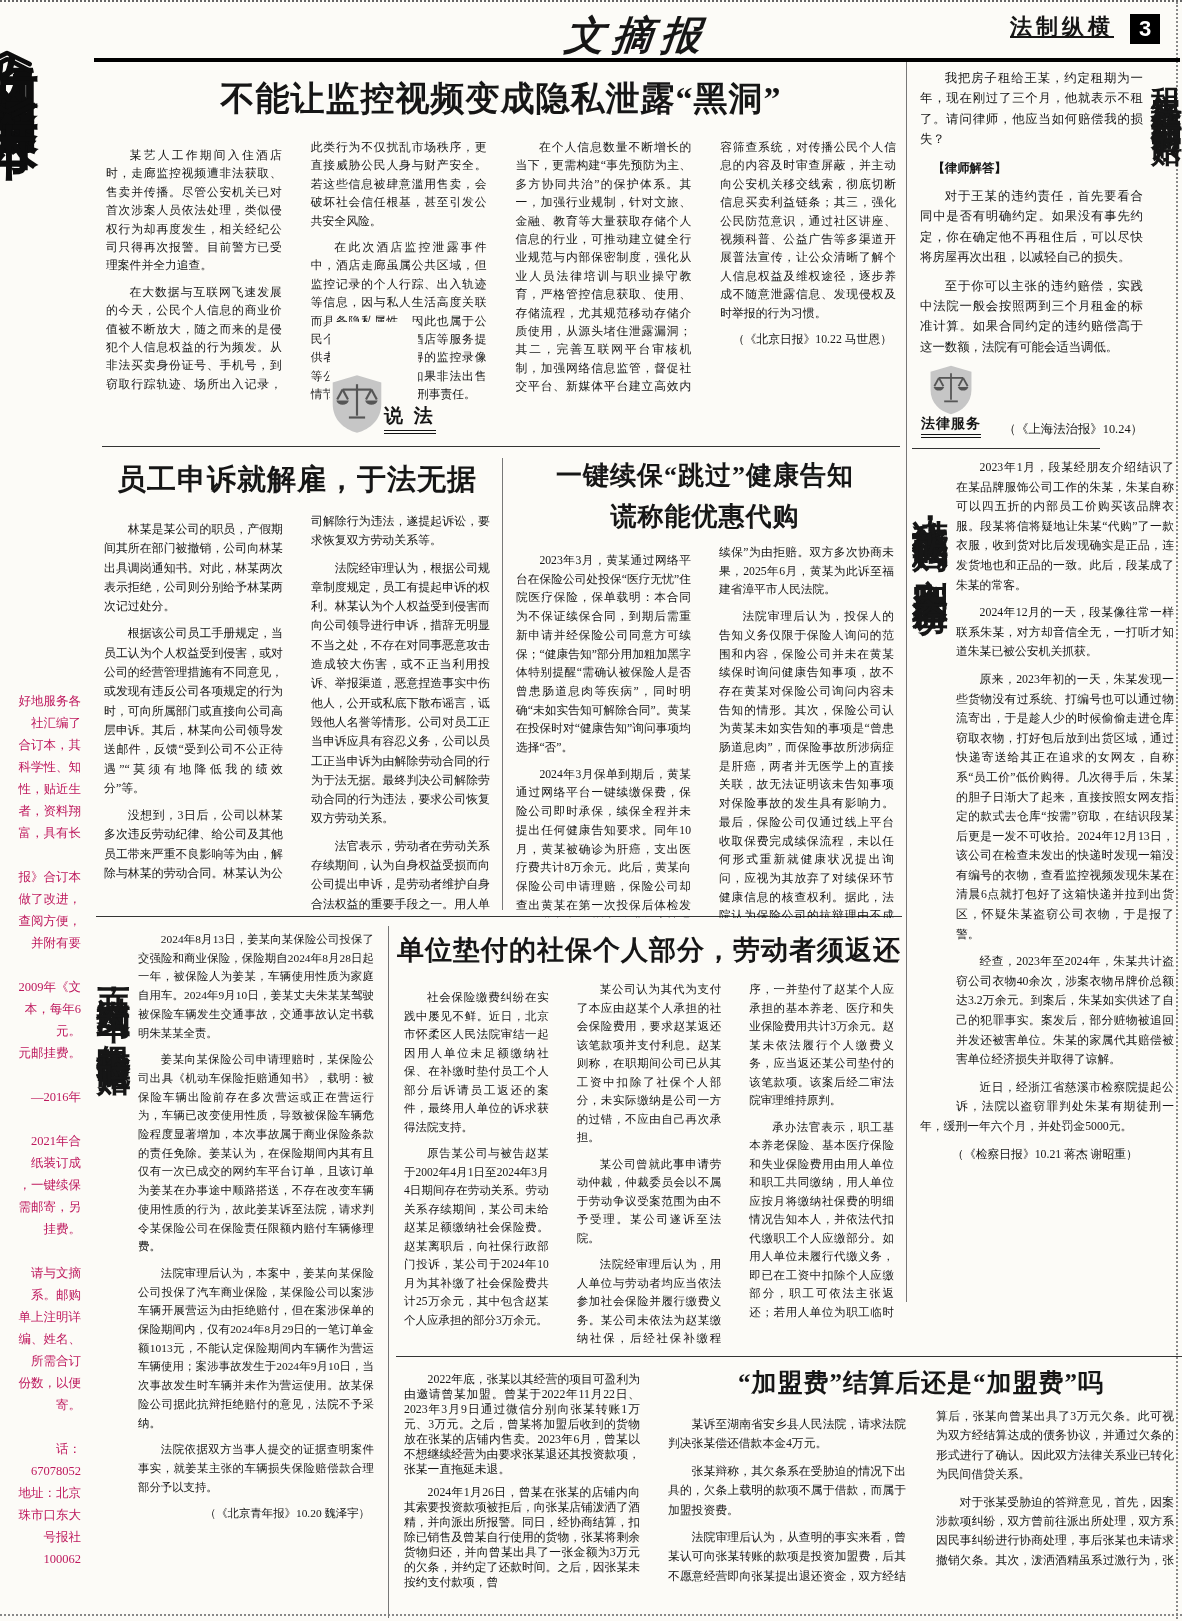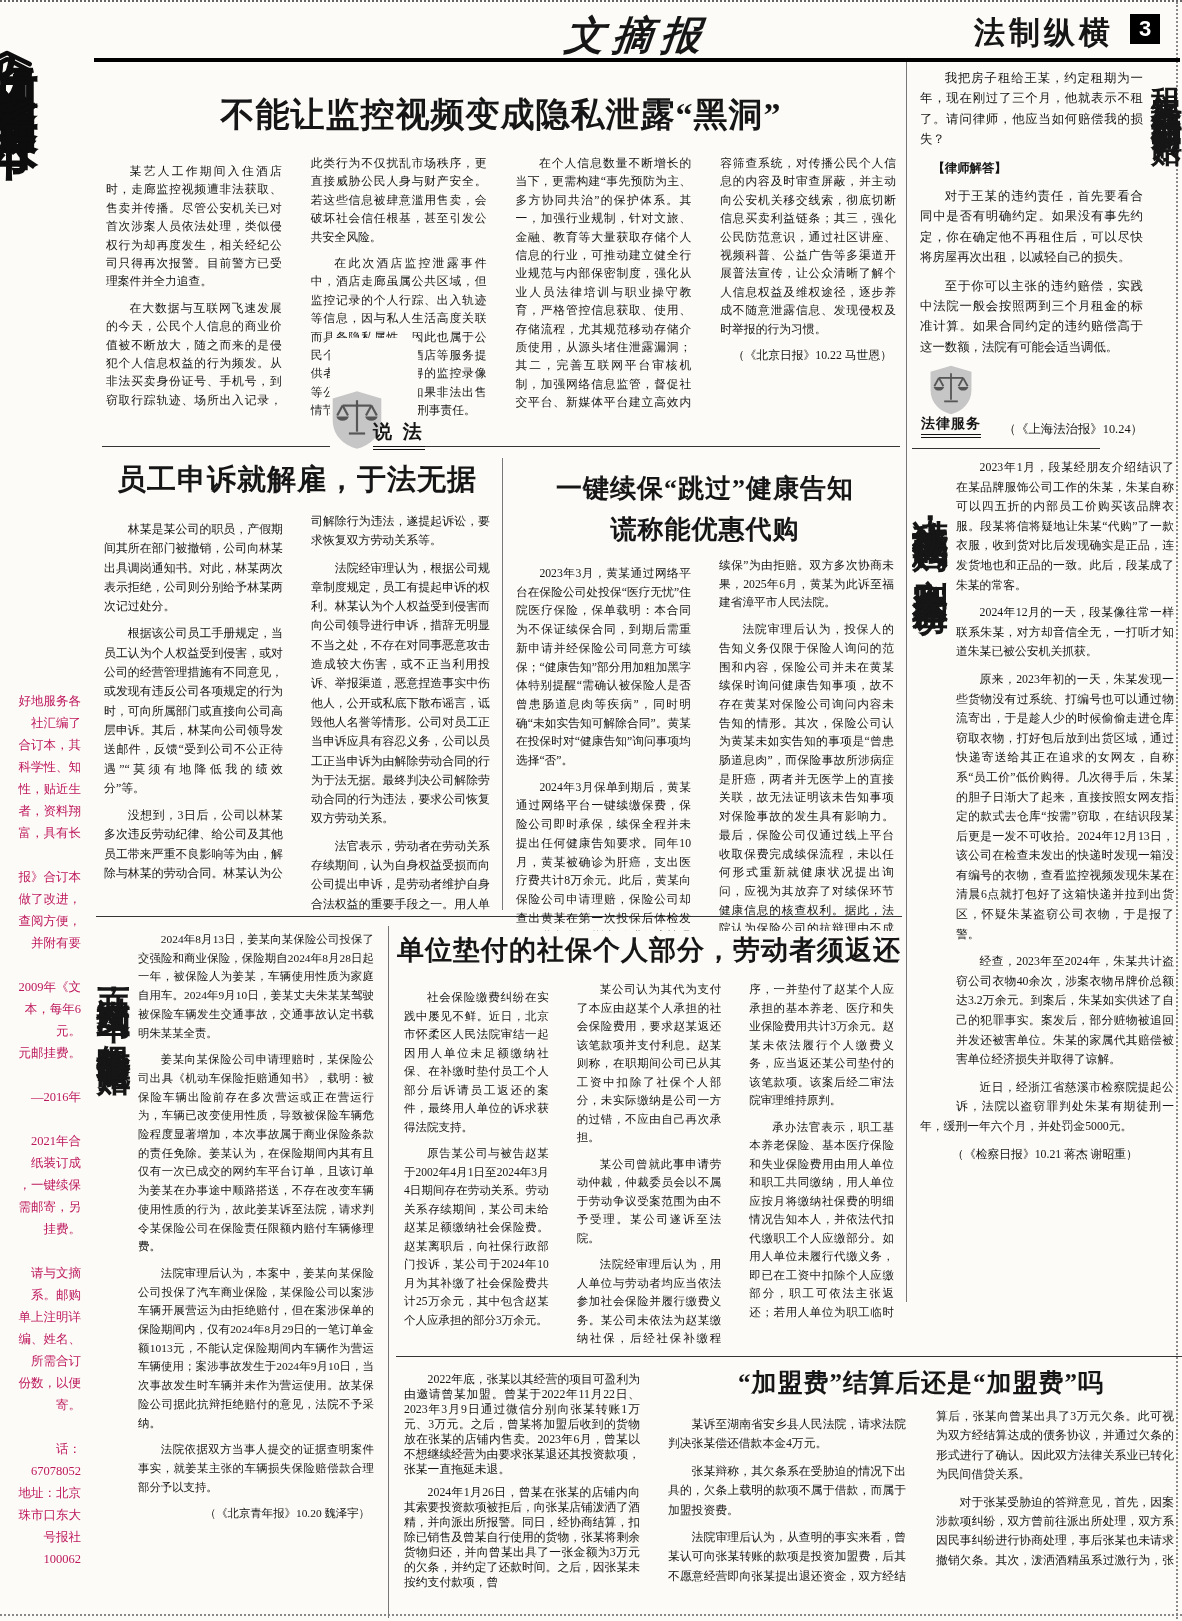--- a/index.html
+++ b/index.html
@@ -18,46 +18,46 @@
            padding-right:3px;white-space:nowrap;overflow:hidden;color:#be185d;}
 
   
   .header{position:absolute;left:94px;top:4px;width:1086px;height:52px;border-bottom:4px solid #000;}
   .date-wrap{position:absolute;left:10px;top:2px;width:260px;}
   .date{font-size:17px;font-weight:bold;border-bottom:2px solid #000;padding:0 6px 1px 6px;
         letter-spacing:1px;display:block;}
   .editor{font-size:10.5px;padding:2px 0 0 2px;letter-spacing:.5px;}
   .masthead{position:absolute;left:0;right:0;top:2px;text-align:center;font-size:40px;font-weight:900;
             font-style:italic;letter-spacing:8px;transform:skewX(-6deg);}
-  .section-title{position:absolute;right:66px;top:6px;font-size:31px;font-weight:900;letter-spacing:4px;}
+  .section-title{position:absolute;right:66px;top:6px;font-size:22px;font-weight:900;letter-spacing:4px;text-decoration:underline;}
   .page-num{position:absolute;right:20px;top:8px;width:30px;height:30px;background:#000;color:#fff;
             font-size:22px;font-weight:900;text-align:center;line-height:30px;
             font-family:"Liberation Sans","DejaVu Sans",sans-serif;}
 
   
   .main{position:absolute;left:94px;top:58px;width:1088px;height:1560px;}
   .vr{position:absolute;border-left:1px solid #777;width:0;}
   .hrule{position:absolute;border-top:1.5px solid #333;height:0;}
 
   .art{position:absolute;overflow:hidden;}
   .a-title{font-weight:900;text-align:center;margin:0;letter-spacing:1px;}
   .para{margin:8px;text-indent:2em;text-align:justify;}
   .src{text-align:right;text-indent:0;padding-right:4px;}
   .flow{display:contents;}
 
   
-  .art1{left:4px;top:16px;width:806px;height:382px;}
+  .art1{left:4px;top:0;width:806px;height:382px;}
   .art1 .a-title{font-size:34px;margin-top:16px;}
   .art1-body{margin-top:16px;height:296px;column-count:4;column-gap:13px;
              font-size:11.8px;line-height:18.4px;overflow:hidden;position:relative;}
   .badge-overlay{position:absolute;left:232px;top:262px;width:88px;height:112px;background:#fcfbf7;
                  display:flex;align-items:flex-end;}
 
   
-  .badge-row{display:flex;align-items:flex-end;gap:3px;}
+  .badge-row{display:flex;align-items:flex-end;gap:14px;}
   .badge-col{display:flex;flex-direction:column;align-items:center;width:78px;}
   .badge-label{font-weight:900;font-size:19px;letter-spacing:3px;border-bottom:4px double #111;
                padding-bottom:1px;white-space:nowrap;}
   .badge-row .badge-label{margin-left:-14px;}
 
   
   .art2{left:818px;top:0;width:270px;height:384px;}
   .a2-vtitle{float:right;writing-mode:vertical-rl;text-orientation:upright;font-size:31px;
              font-weight:900;line-height:1;letter-spacing:5px;margin:4px 0 4px 8px;height:372px;}
   .art2 .para{font-size:12.4px;line-height:20.4px;}
@@ -65,21 +65,21 @@
   .a2-footer{display:flex;justify-content:space-between;align-items:flex-end;margin-top:2px;}
   .a2-src{font-size:12.4px;text-align:right;line-height:18px;}
 
   
   .art3{left:2px;top:392px;width:402px;height:462px;}
   .art3 .a-title{font-size:29px;margin-top:8px;}
   .art3-body{margin-top:12px;height:402px;column-count:2;column-gap:12px;
              font-size:11.9px;line-height:19.3px;overflow:hidden;}
 
   
-  .art4{left:414px;top:405px;width:394px;height:466px;}
+  .art4{left:414px;top:392px;width:394px;height:466px;}
   .art4 .a-title{font-size:26px;line-height:35px;margin-top:6px;}
   .art4-body{margin-top:10px;height:392px;column-count:2;column-gap:12px;
              font-size:11.7px;line-height:18.7px;overflow:hidden;}
 
   
   .art5{left:818px;top:390px;width:270px;height:846px;}
   .a5-vtitle{float:left;writing-mode:vertical-rl;text-orientation:upright;font-size:36px;
              font-weight:900;line-height:1;letter-spacing:3px;margin:40px 8px 8px 0;height:600px;}
   .art5 .para{font-size:11.8px;line-height:19.6px;}
 

